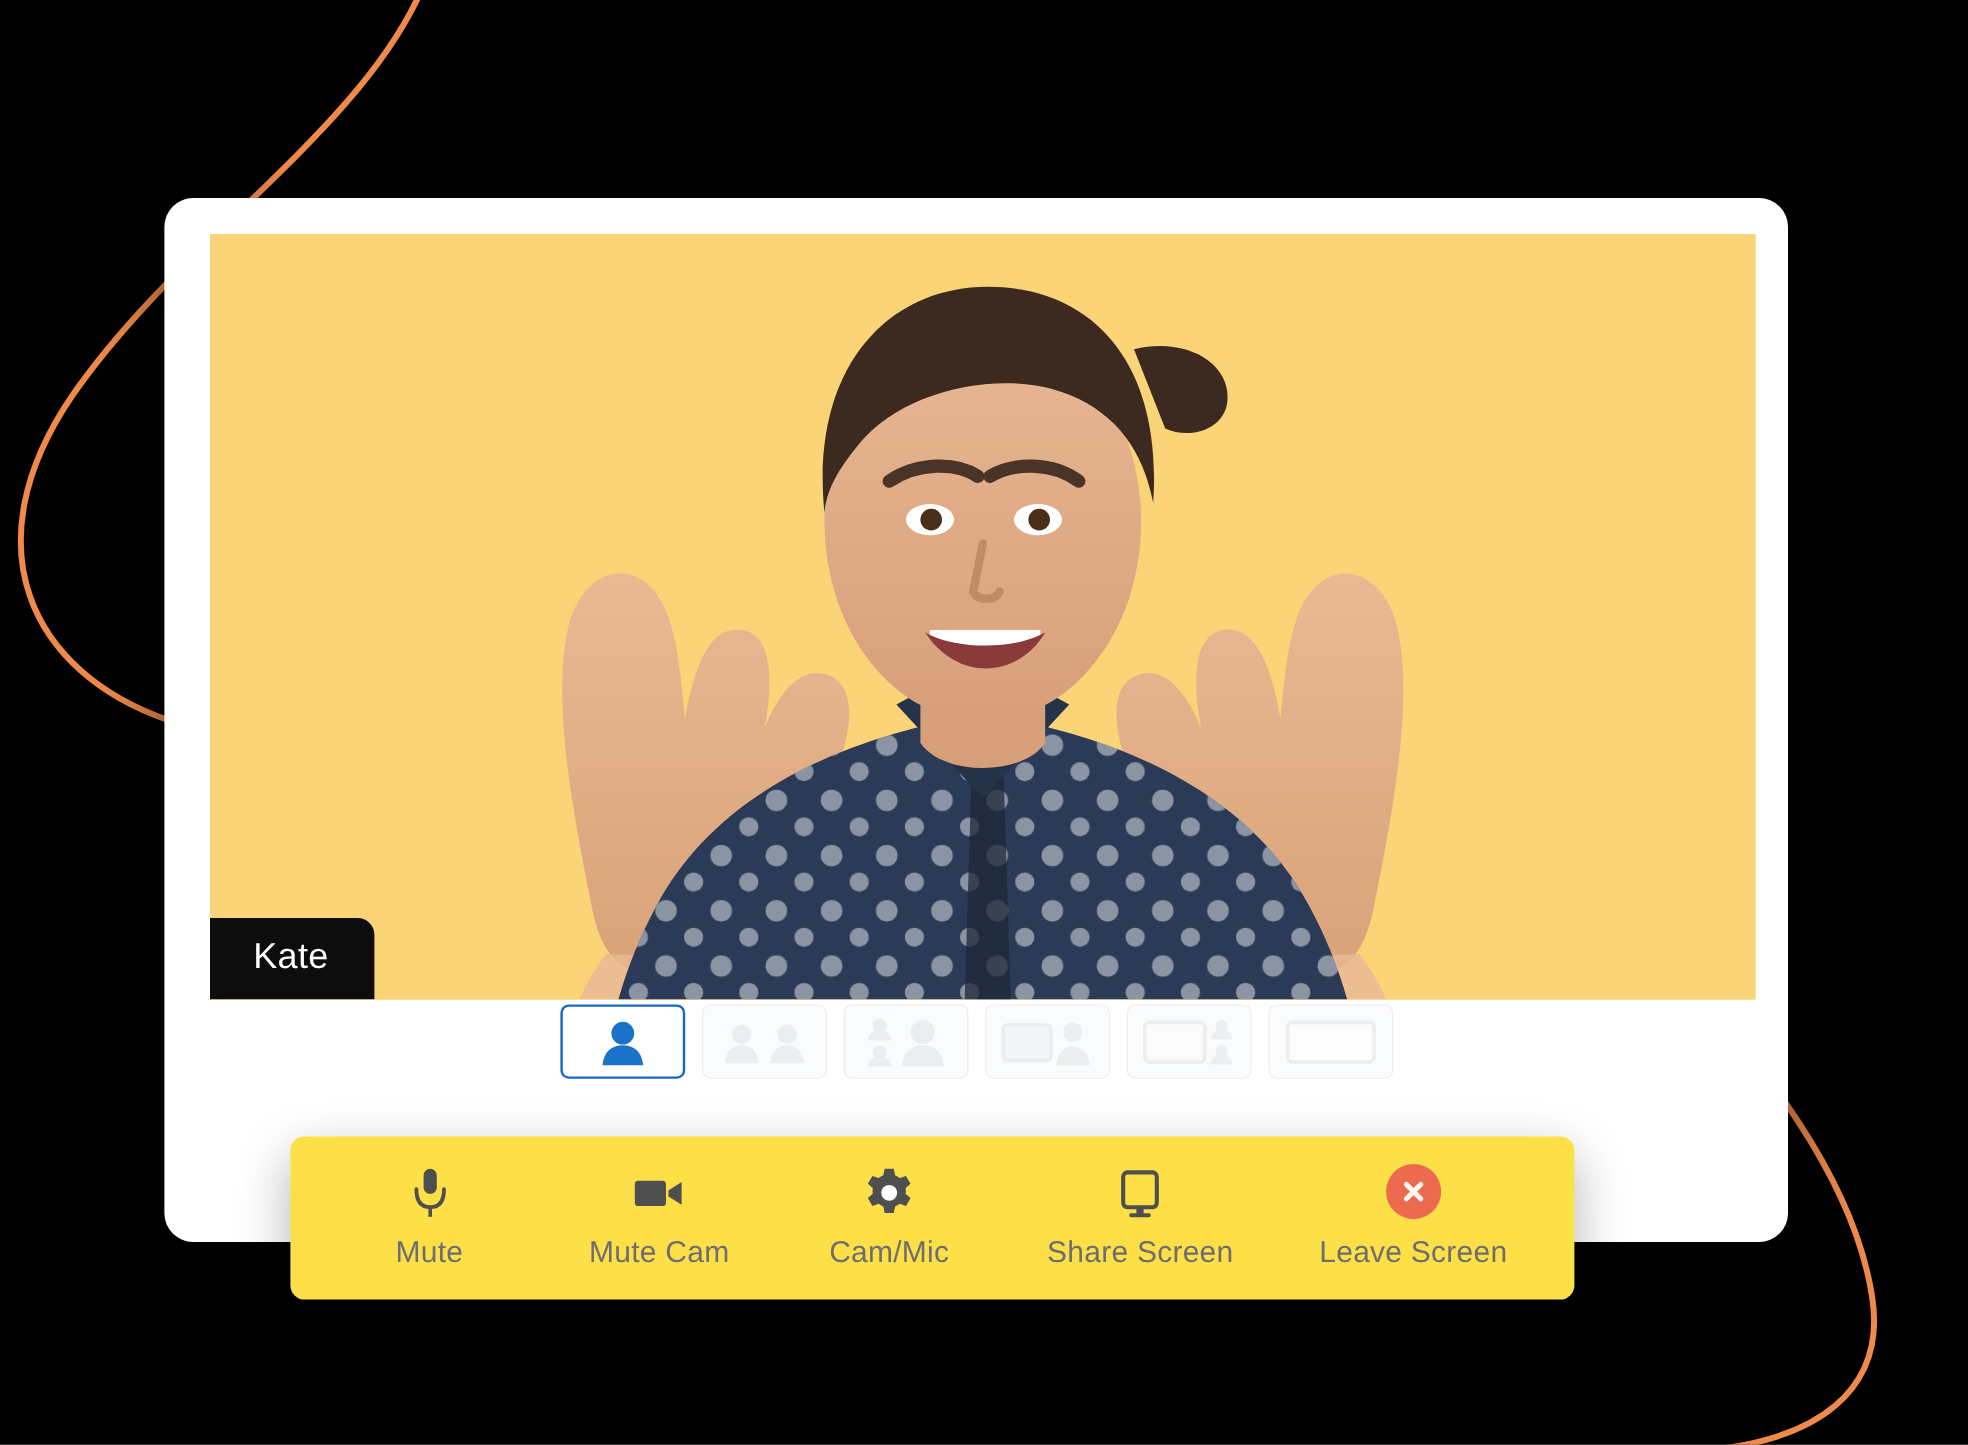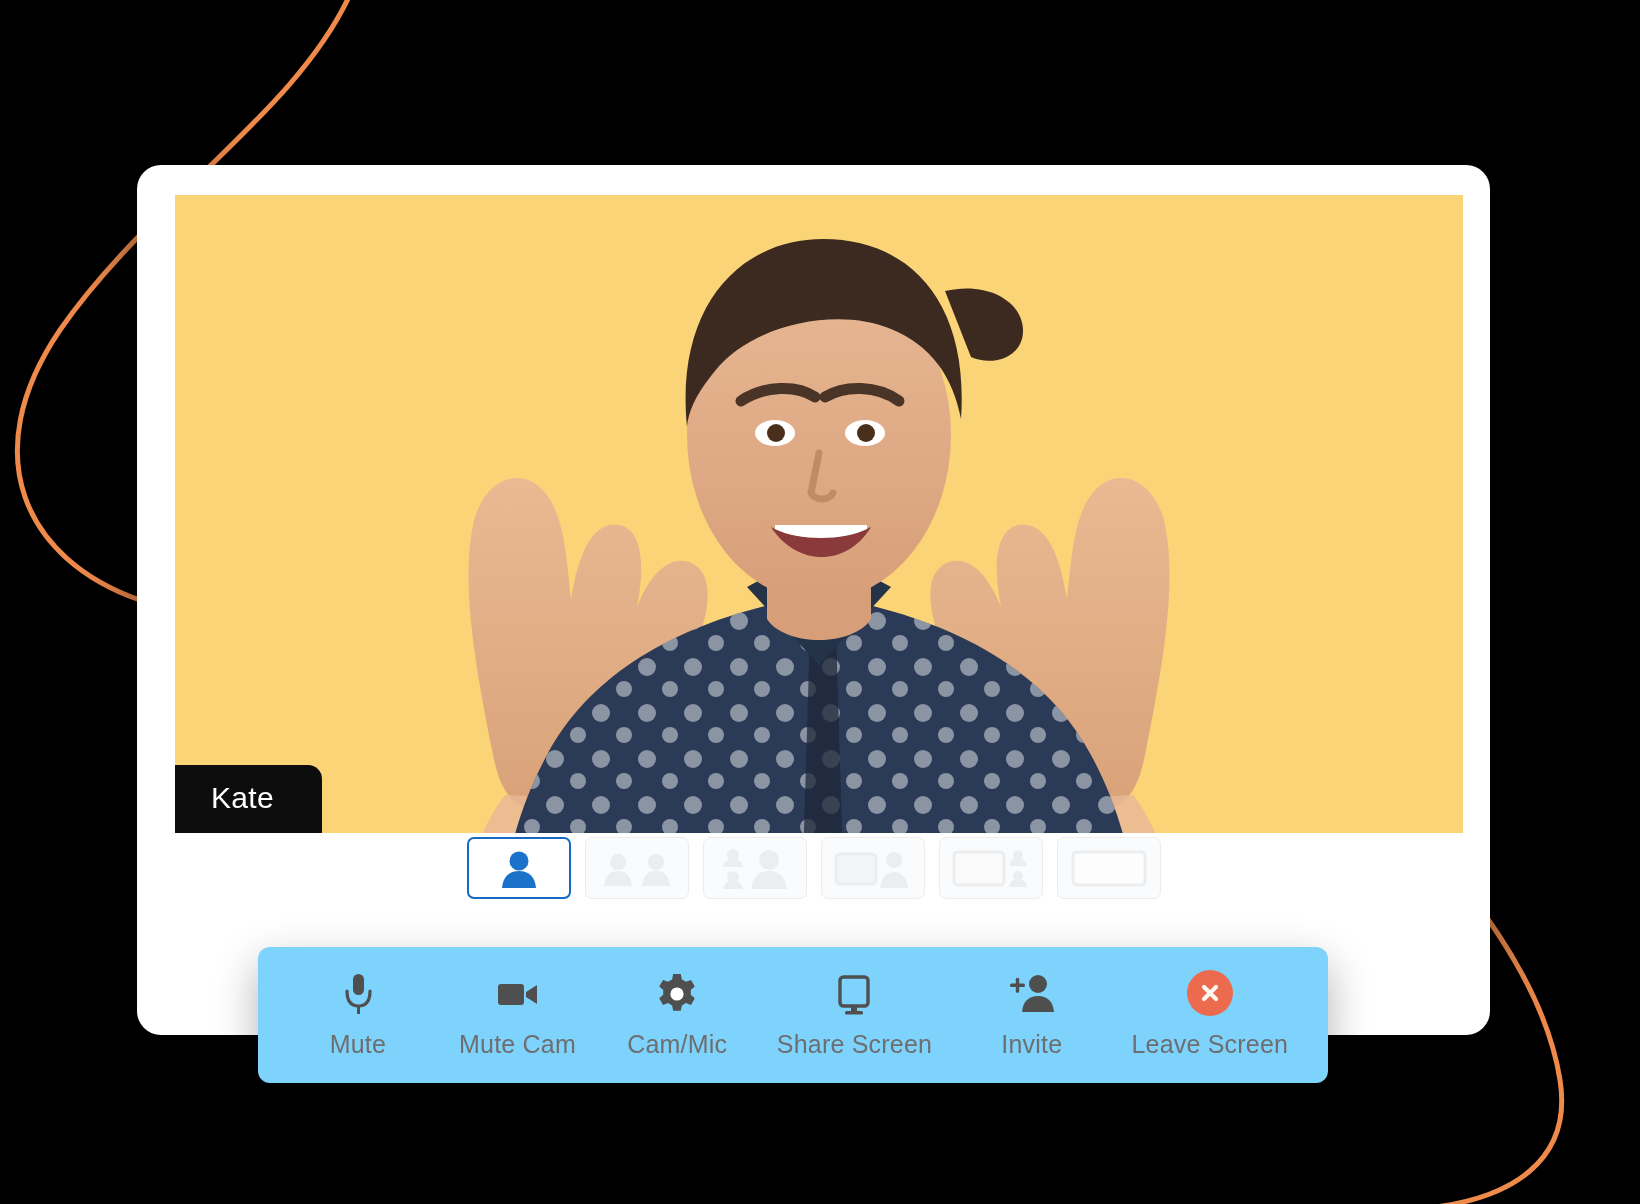--- a/index.html
+++ b/index.html
@@ -24,21 +24,21 @@
   
   .video-wrap{
     position:absolute;left:38px;top:30px;width:1288px;height:638px;
     background:#FBD477;overflow:hidden;
   }
   .bg-portrait{position:absolute;inset:0;width:100%;height:100%;}
 
   .name-tag{
     position:absolute;left:0px;bottom:0px;
     background:#0d0d0d;color:#ffffff;
-    padding:18px 48px 20px 36px;
+    padding:18px 38px 20px 36px;
     font-size:30px;line-height:1;letter-spacing:.3px;
     border-top-right-radius:14px;
     font-weight:400;
   }
 
   
   .layouts{
     position:absolute;left:0;right:0;top:672px;
     display:flex;justify-content:center;align-items:center;gap:14px;
   }
@@ -47,22 +47,22 @@
     background:#fafbfc;border:1.5px solid #ededee;
     display:flex;align-items:center;justify-content:center;
     box-sizing:border-box;cursor:pointer;
   }
   .layout-btn.selected{
     border:2.5px solid #1669c5;background:#ffffff;
   }
 
   
   .toolbar{
-    position:absolute;left:258px;top:947px;width:1070px;height:136px;
-    background:#7dd3fc;border-radius:12px;
+    position:absolute;left:242px;top:947px;width:1070px;height:136px;
+    background:#fde047;border-radius:12px;
     box-shadow:0 16px 44px rgba(0,0,0,.30);
     display:flex;align-items:center;justify-content:space-around;
     padding:0 20px;box-sizing:border-box;
   }
   .tool{
     display:flex;flex-direction:column;align-items:center;justify-content:center;
     gap:14px;cursor:pointer;min-width:120px;
   }
   .tool .ic{height:44px;display:flex;align-items:flex-end;justify-content:center;}
   .tool .lbl{
@@ -258,31 +258,20 @@
       <span class="ic">
         <svg width="44" height="44" viewBox="0 0 44 44">
           <rect x="8" y="5" width="28" height="29" rx="3.5" fill="none" stroke="#4f4f50" stroke-width="3.4"></rect>
           <rect x="19" y="34" width="6" height="6" fill="#4f4f50"></rect>
           <rect x="13" y="39" width="18" height="3.4" rx="1.5" fill="#4f4f50"></rect>
         </svg>
       </span>
       <span class="lbl">Share Screen</span>
     </div>
 
-    <div class="tool">
-      <span class="ic">
-        <svg width="48" height="44" viewBox="0 0 48 44">
-          <circle cx="30" cy="12" r="9" fill="#4f4f50"></circle>
-          <path d="M14 40 C 15 29, 21 24, 30 24 C 39 24, 45 29, 46 40 Z" fill="#4f4f50"></path>
-          <rect x="2" y="11.5" width="15" height="3.4" rx="1.5" fill="#4f4f50"></rect>
-          <rect x="7.8" y="5.7" width="3.4" height="15" rx="1.5" fill="#4f4f50"></rect>
-        </svg>
-      </span>
-      <span class="lbl">Invite</span>
-    </div>
 
     <div class="tool">
       <span class="ic">
         <span class="leave-circle">
           <svg width="24" height="24" viewBox="0 0 24 24">
             <path d="M6 6 L 18 18 M18 6 L 6 18" stroke="#fdf6f1" stroke-width="4.2" stroke-linecap="round"></path>
           </svg>
         </span>
       </span>
       <span class="lbl">Leave Screen</span>

